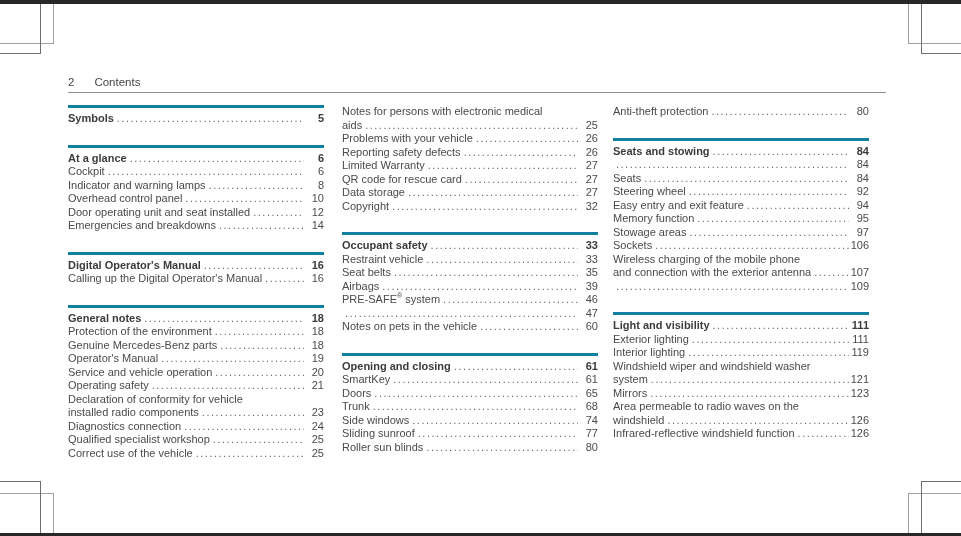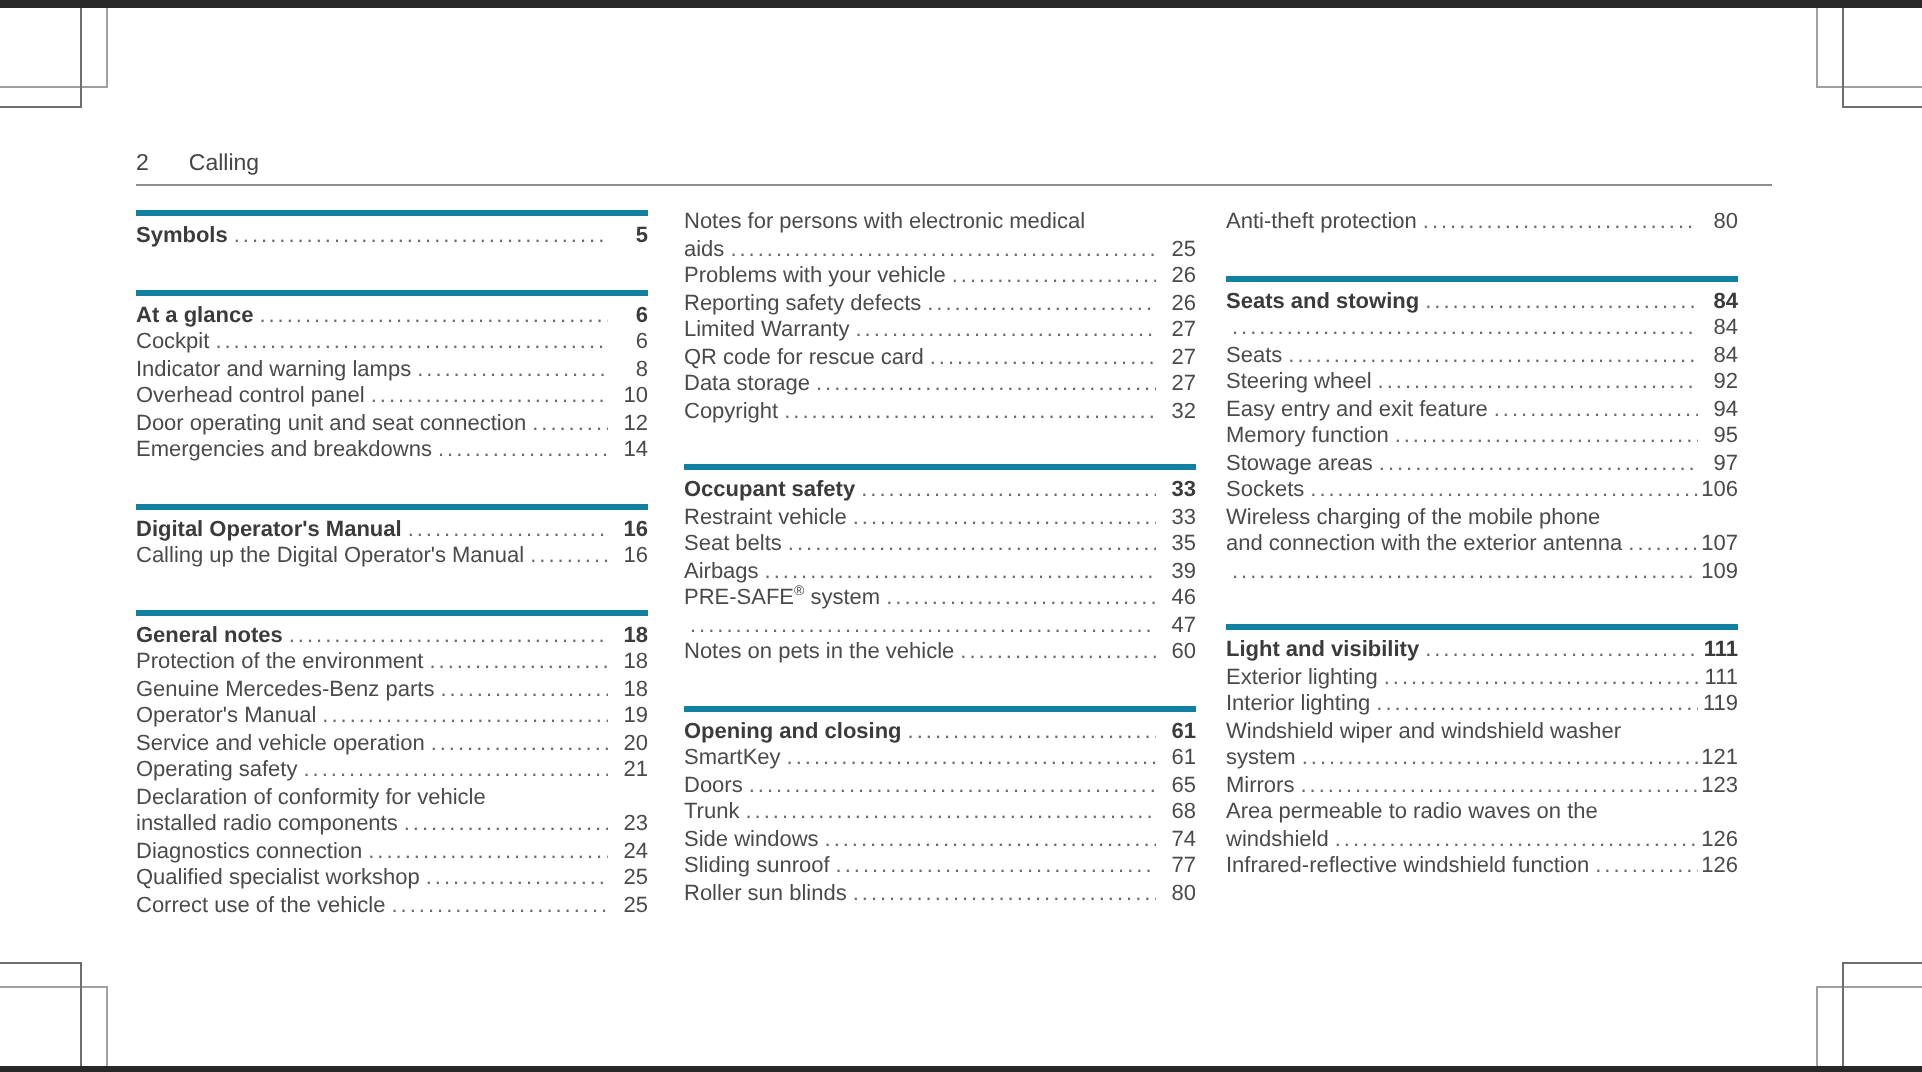--- a/index.html
+++ b/index.html
@@ -75,21 +75,21 @@
 <div class="crop tl-light"></div>
 <div class="crop tl-dark"></div>
 <div class="crop tr-light"></div>
 <div class="crop tr-dark"></div>
 <div class="crop bl-light"></div>
 <div class="crop bl-dark"></div>
 <div class="crop br-light"></div>
 <div class="crop br-dark"></div>
 
 <div class="page-header">
-  <span class="folio">2</span><span>Calling</span>
+  <span class="folio">2</span><span>Contents</span>
 </div>
 
 <div class="toc-col col-1">
     <div class="toc-section">
       <div class="section-bar"></div>
       <div class="toc-row bold">
         <span class="row-label">Symbols</span>
         <span class="leader">..........................................................................................</span>
         <span class="page-num">5</span>
       </div>
@@ -110,21 +110,21 @@
         <span class="row-label">Indicator and warning lamps</span>
         <span class="leader">..........................................................................................</span>
         <span class="page-num">8</span>
       </div>
       <div class="toc-row">
         <span class="row-label">Overhead control panel</span>
         <span class="leader">..........................................................................................</span>
         <span class="page-num">10</span>
       </div>
       <div class="toc-row">
-        <span class="row-label">Door operating unit and seat connection</span>
+        <span class="row-label">Door operating unit and seat installed</span>
         <span class="leader">..........................................................................................</span>
         <span class="page-num">12</span>
       </div>
       <div class="toc-row">
         <span class="row-label">Emergencies and breakdowns</span>
         <span class="leader">..........................................................................................</span>
         <span class="page-num">14</span>
       </div>
     </div>
     <div class="toc-section">

